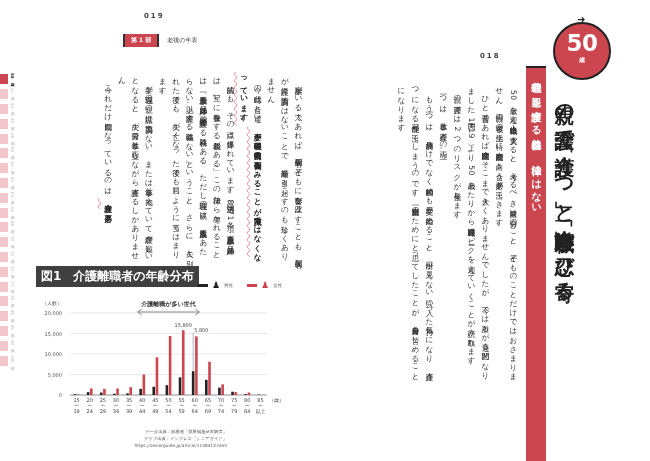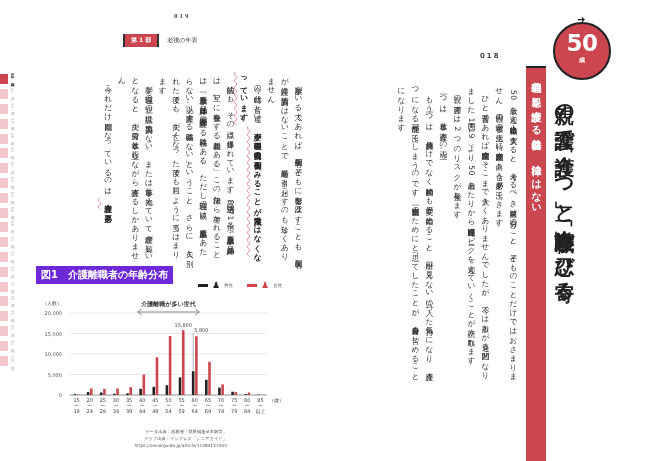--- a/index.html
+++ b/index.html
@@ -4,21 +4,21 @@
 <style>
   * { box-sizing: border-box; margin: 0; padding: 0; }
   html, body { width: 650px; height: 461px; background: #ffffff; overflow: hidden; }
   body { position: relative; font-family: "DejaVu Sans", "Liberation Sans", sans-serif; color: #333; }
 
   .page { position: absolute; top: 0; height: 461px; }
   .page-left { left: 0; width: 325px; }
   .page-right { left: 325px; width: 325px; }
 
   .page-number { position: absolute; top: 12px; font-size: 7px; font-weight: bold; letter-spacing: 2px; color: #444; }
-  .page-left .page-number { left: 174px; font-family: Liberation Serif, serif; }
+  .page-left .page-number { left: 144px; }
   .page-right .page-number { left: 155px; margin-top: 40px; }
 
   
   .section-header { position: absolute; top: 34px; left: 123px; display: flex; align-items: center; gap: 8px; }
   .section-tag { background: #cc4650; color: #fff; font-size: 6px; font-weight: bold; padding: 2px 6px; border-left: 2px solid #333; border-right: 2px solid #333; }
   .section-title { font-size: 6px; color: #333; }
 
   
   .age-sidebar { position: absolute; left: 0; top: 72px; width: 20px; }
   .age-item { display: flex; align-items: center; height: 14.8px; }
@@ -29,21 +29,21 @@
 
   
   .vtext { position: absolute; writing-mode: vertical-rl; font-size: 7.6px; line-height: 13.6px; letter-spacing: 0.4px; color: #333; }
   .vtext p { margin-left: 0; }
   .vtext .indent { text-indent: 1em; }
   .em { font-weight: bold; color: #222; text-decoration: underline wavy #e8868d; text-underline-offset: 2px; }
 
   .left-body { top: 72px; right: 20px; height: 185px; }
 
   
-  .figure-title { position: absolute; left: 36px; top: 266px; background: #6d28d9; color: #fff; font-size: 10px; font-weight: bold; padding: 2px 5px; }
+  .figure-title { position: absolute; left: 36px; top: 266px; background: #404040; color: #fff; font-size: 12px; font-weight: bold; padding: 2px 5px; }
   .legend { position: absolute; left: 198px; top: 281px; display: flex; align-items: center; gap: 4px; font-size: 4.5px; color: #555; }
   .legend .swatch { width: 10px; height: 2.5px; }
   .legend .person { font-size: 9px; line-height: 1; }
   .chart-svg { position: absolute; left: 30px; top: 285px; }
   .source { position: absolute; right: 98px; top: 428px; font-size: 4.3px; color: #555; text-align: right; line-height: 7px; }
   .source div { white-space: nowrap; }
 
   
   .badge { position: absolute; left: 553px; top: 22px; width: 58px; height: 58px; border-radius: 50%; background: #cc4650; border: 2px solid #222; color: #fff; text-align: center; }
   .badge-num { font-size: 23px; font-weight: bold; line-height: 1; margin-top: 8px; letter-spacing: -0.5px; }

